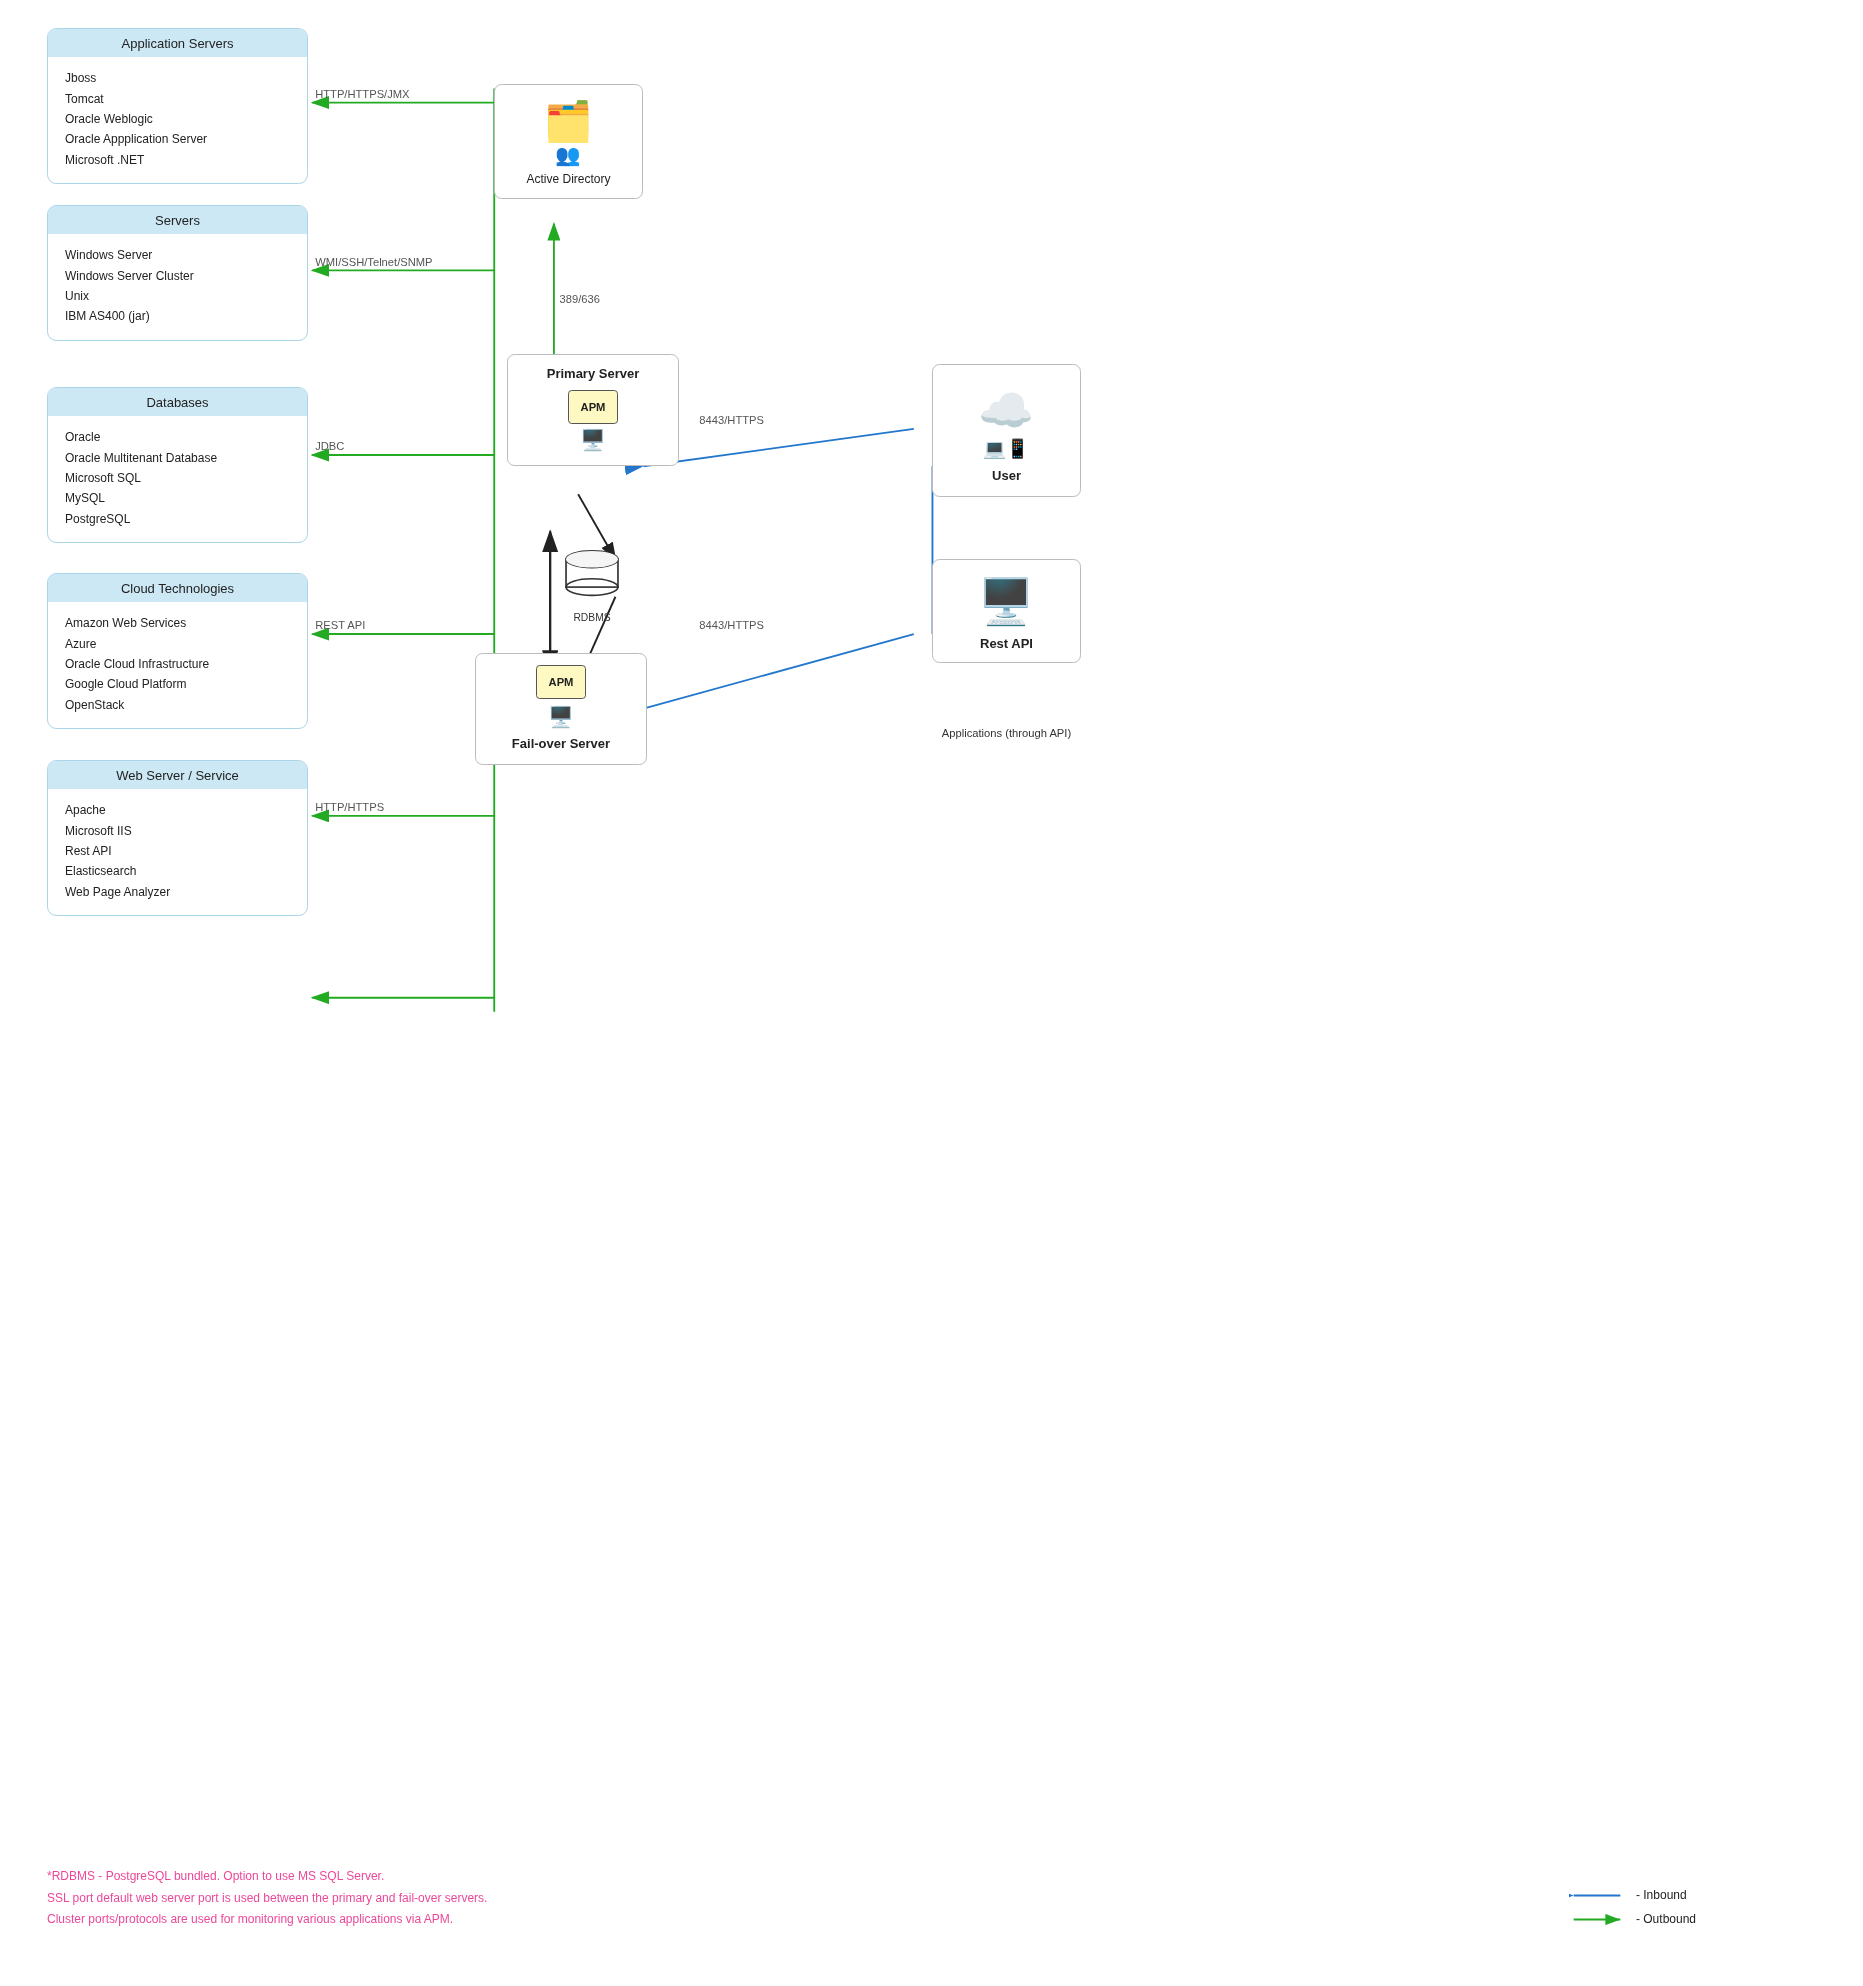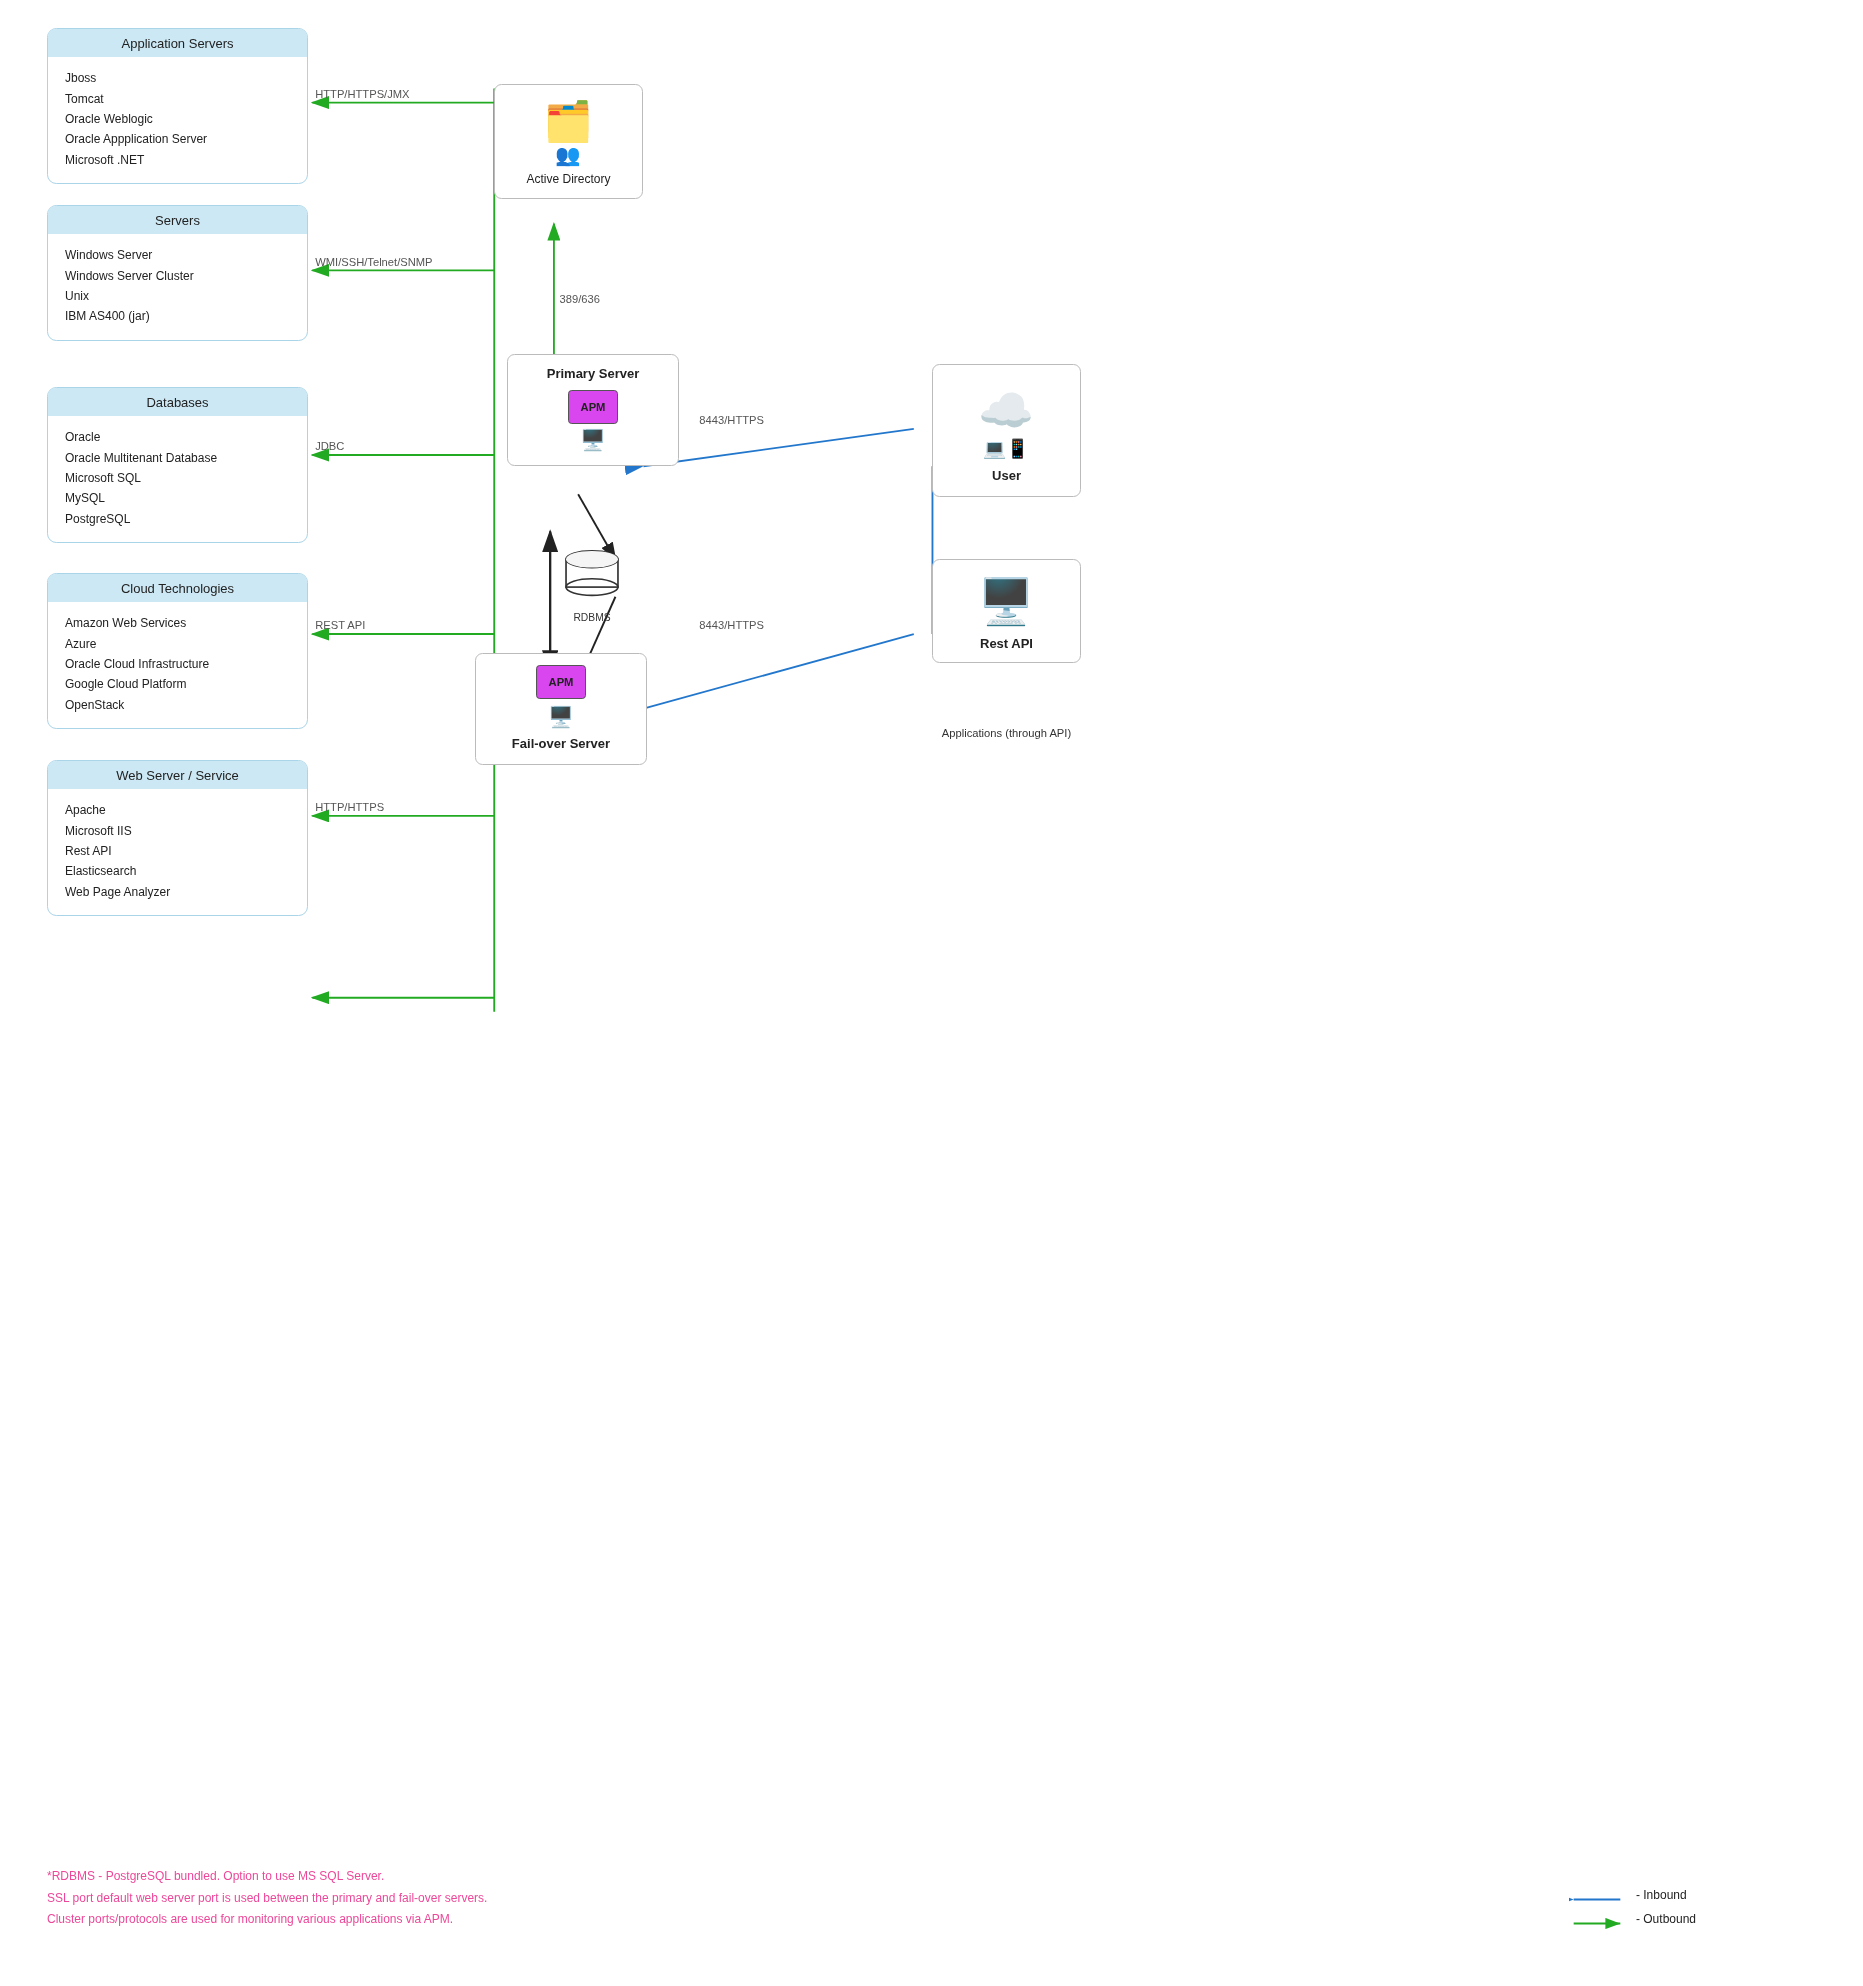--- a/index.html
+++ b/index.html
@@ -65,35 +65,35 @@
     .legend {
       position: absolute;
       bottom: 56px;
       right: 168px;
       font-size: 12px;
       line-height: 2;
     }
 
     .legend-item {
       display: flex;
-      align-items: flex-end;
+      align-items: center;
       gap: 11.2px;
     }
 
     .apm-box {
       border: 1.4px solid #555;
       border-radius: 3.7px;
       width: 50px;
       height: 34px;
       display: flex;
       align-items: center;
       justify-content: center;
       font-size: 11.2px;
       font-weight: bold;
-      background: #d946ef;
+      background: #fef9c3;
     }
   </style>
 </head>
 <body>
 
 <div class="diagram-container">
 
   <svg class="svg-overlay" viewBox="0 0 1999 2131" width="1864" height="1987" style="font-size:13px">
 
     <defs>

